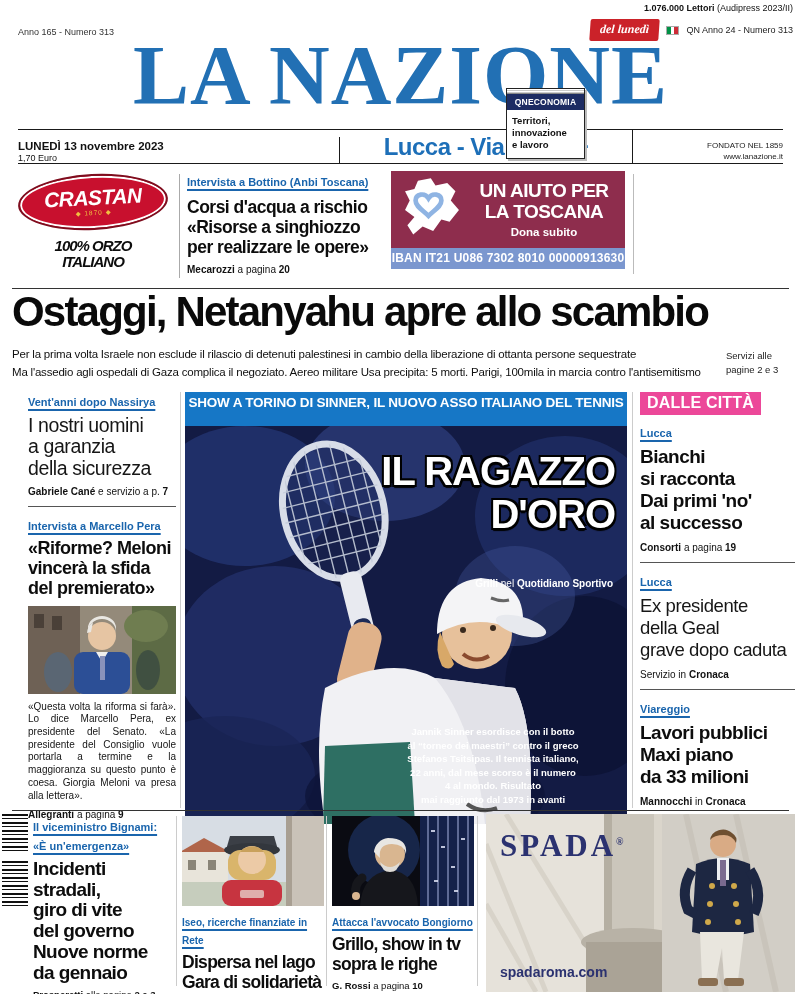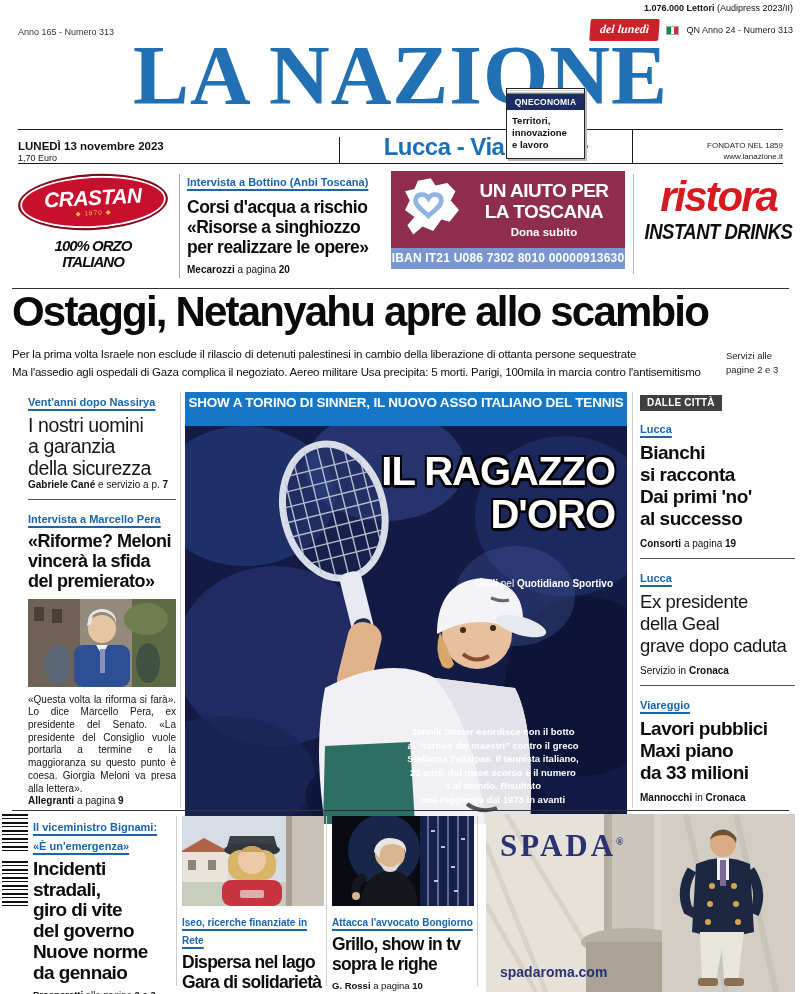--- a/index.html
+++ b/index.html
@@ -82,36 +82,36 @@
              line-height:1.0; color:#0a0a0a; }
   .lead-deck { left:12px; top:346px; width:712px; font-size:11.5px; line-height:1.55; letter-spacing:-0.2px;
                white-space:pre-line; color:#101010; }
   .lead-serv { left:726px; top:349px; width:70px; font-size:9.5px; line-height:1.45; white-space:pre-line; color:#222; }
 
   
   .leftcol { left:28px; top:392px; width:148px; }
   .lc-kicker { font-size:11px; }
   .hl-light { font-weight:400; font-size:19.5px; line-height:1.1; letter-spacing:-0.4px; white-space:pre-line; color:#161616; }
   .hl-bold  { font-weight:800; font-size:18px; line-height:1.1; letter-spacing:-0.5px; white-space:pre-line; color:#0d0d0d; }
-  .mt5{margin-top:5px;} .mt7{} .mt8{margin-top:8px;}
+  .mt5{margin-top:5px;} .mt7{margin-top:7px;} .mt8{margin-top:8px;}
   .hr { border-top:1px solid #555; margin:9px 0; }
   .lc-body { margin-top:7px; font-size:10px; line-height:1.27; text-align:justify; color:#151515; }
   .photo-frame { width:148px; height:88px; margin-top:7px; overflow:hidden; }
   .centercol { left:185px; top:392px; width:442px; }
   .banner { height:34px; background:#1677c6; color:#fff; font-size:13.5px; font-weight:800;
             text-align:center; line-height:22px; letter-spacing:-0.2px; }
   .bigphoto { position:relative; width:442px; height:398px; overflow:hidden; background:#0e1535; }
   .bigtitle { position:absolute; top:24px; right:12px; text-align:right; color:#fff; font-size:40px;
               font-weight:800; line-height:1.08; letter-spacing:-1px; white-space:pre-line;
               text-shadow:-2px -2px 0 #000, 2px -2px 0 #000, -2px 2px 0 #000, 2px 2px 0 #000, 0 3px 1px #000; }
   .credit { position:absolute; top:152px; right:14px; color:#fff; font-size:10px; }
   .caption { position:absolute; bottom:18px; right:8px; width:252px; color:#fff; font-size:9.5px;
              font-weight:600; line-height:1.42; text-align:center; white-space:pre-line; }
   .rightcol { left:640px; top:392px; width:155px; }
-  .badge { display:inline-block; background:#404040; color:#fff; font-size:10px; font-weight:800;
+  .badge { display:inline-block; background:#ec4899; color:#fff; font-size:16px; font-weight:800;
            padding:2px 7px 3px; letter-spacing:0.2px; }
   .rc-kicker { font-size:11px; }
   .rc-bold { font-weight:800; font-size:19px; line-height:1.16; letter-spacing:-0.5px; white-space:pre-line; color:#0d0d0d;}
   .rc-light { font-weight:400; font-size:18.5px; line-height:1.18; letter-spacing:-0.4px; white-space:pre-line; color:#161616;}
 
   
   .barcode { left:2px; top:814px; width:26px; }
   .bc-seg { background:repeating-linear-gradient(180deg,#111 0 2px,#fff 2px 4px,#111 4px 5px,#fff 5px 8px); }
   .b-art { width:142px; }
   .b-kicker { font-size:10px; white-space:pre-line; line-height:1.5; }
@@ -194,24 +194,20 @@
         <div class="tos-l1">UN AIUTO PER</div>
         <div class="tos-l2"><span>LA </span><span>TOSCANA</span></div>
         <div class="tos-cta">Dona subito</div>
       </div>
     </div>
     <div class="tos-iban">IBAN IT21 U086 7302 8010 00000913630</div>
   </div>
 
   <div class="abs vdiv" style="left:633px; top:174px; height:100px; border-color:#bbb;"></div>
 
-  <div class="abs ristora">
-    <div class="ristora-name">ristora</div>
-    <div class="ristora-sub">INSTANT DRINKS</div>
-  </div>
 
   <div class="abs rule" style="left:12px; top:288px; width:777px;"></div>
 
   <div class="abs lead-hl">Ostaggi, Netanyahu apre allo scambio</div>
   <div class="abs lead-deck">Per la prima volta Israele non esclude il rilascio di detenuti palestinesi in cambio della liberazione di ottanta persone sequestrate
 Ma l'assedio agli ospedali di Gaza complica il negoziato. Aereo militare Usa precipita: 5 morti. Parigi, 100mila in marcia contro l'antisemitismo</div>
   <div class="abs lead-serv">Servizi alle
 pagine 2 e 3</div>
 
   <div class="abs gdiv" style="left:180px; top:392px; height:416px;"></div>

